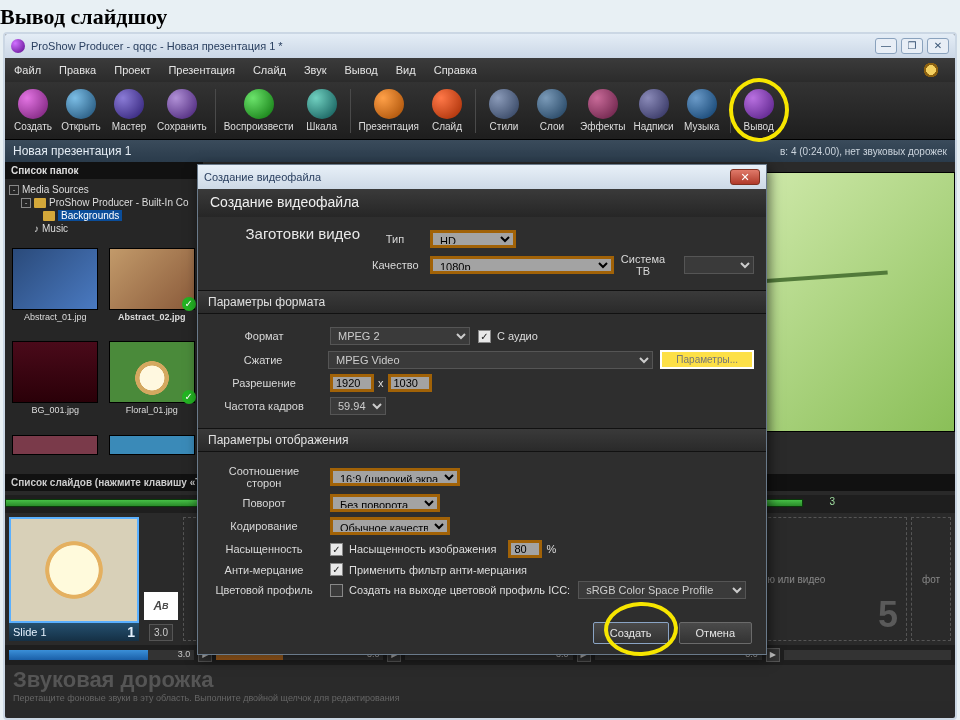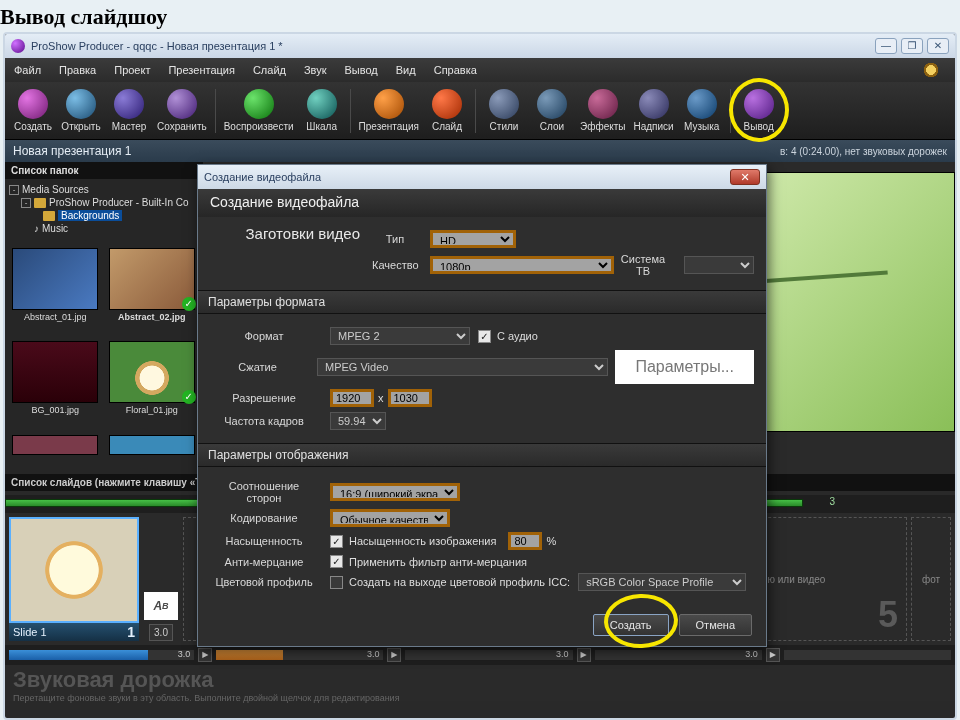--- a/index.html
+++ b/index.html
@@ -88,21 +88,21 @@
 .dlg .flab{width:120px;text-align:center;color:#d8d8d8;padding-right:12px}
 .dlg .bigsect{font-size:15px;color:#e8e8e8;text-align:right;width:190px;padding-right:12px}
 .dlg select,.dlg input[type=text]{background:#a3a3a3;border:3px solid #a16207;font-size:11px;padding:1px 3px;height:18px}
 .dlg .ro{background:#3a3a3a!important;color:#ccc;border:1px solid #555}
 .dlg .shead{background:linear-gradient(#3a3a3a,#2a2a2a);color:#e0e0e0;font-size:12px;padding:4px 10px;border-top:1px solid #111;border-bottom:1px solid #111}
 .dlg .cb{width:13px;height:13px;background:#e8e8e8;border:1px solid #888;display:inline-flex;align-items:center;justify-content:center;font-size:10px;color:#222;margin-right:6px}
 .dlg .btnrow{display:flex;justify-content:flex-end;gap:10px;padding:10px 14px;position:relative}
 .dlg .btn{background:linear-gradient(#4a4a4a,#333);border:1px solid #6a6a6a;color:#e4e4e4;font-size:11px;padding:4px 16px;border-radius:2px}
 .dlg .btn.primary{border:1px solid #8aa4c4}
 .ring2{position:absolute;width:74px;height:54px;border:4px solid #f7e600;border-radius:50%;right:88px;bottom:-2px;pointer-events:none;transform:rotate(-2deg)}
-.dimbtn{background:#ffffff;color:#777;border:6px solid #ffffff;font-size:16px;padding:2px 14px}
+.dimbtn{background:#fde047;color:#777;border:2px solid #ffffff;font-size:10px;padding:2px 14px}
 </style>
 </head>
 <body>
 
 <div class="bigtitle">Вывод слайдшоу</div>
 
 <div class="win">
   <div class="titlebar">
     <span class="tico"></span>
     <span>ProShow Producer - qqqc - Новая презентация 1 *</span>
@@ -371,20 +371,24 @@
     </div>
   </div>
 
   <div class="shead">Параметры отображения</div>
   <div class="sect">
     <div class="frow">
       <div class="flab">Соотношение сторон</div>
       <select style="width:130px"><option>16:9 (широкий экран)</option></select>
     </div>
     <div class="frow">
+      <div class="flab">Поворот</div>
+      <select style="width:110px"><option>Без поворота</option></select>
+    </div>
+    <div class="frow">
       <div class="flab">Кодирование</div>
       <select style="width:120px"><option>Обычное качество</option></select>
     </div>
     <div class="frow">
       <div class="flab">Насыщенность</div>
       <span class="cb">✓</span>
       <span style="color:#ddd">Насыщенность изображения</span>
       <span style="width:12px"></span>
       <input type="text" style="width: 34px;" value="80">
       <span style="color:#ddd;padding-left:4px">%</span>

